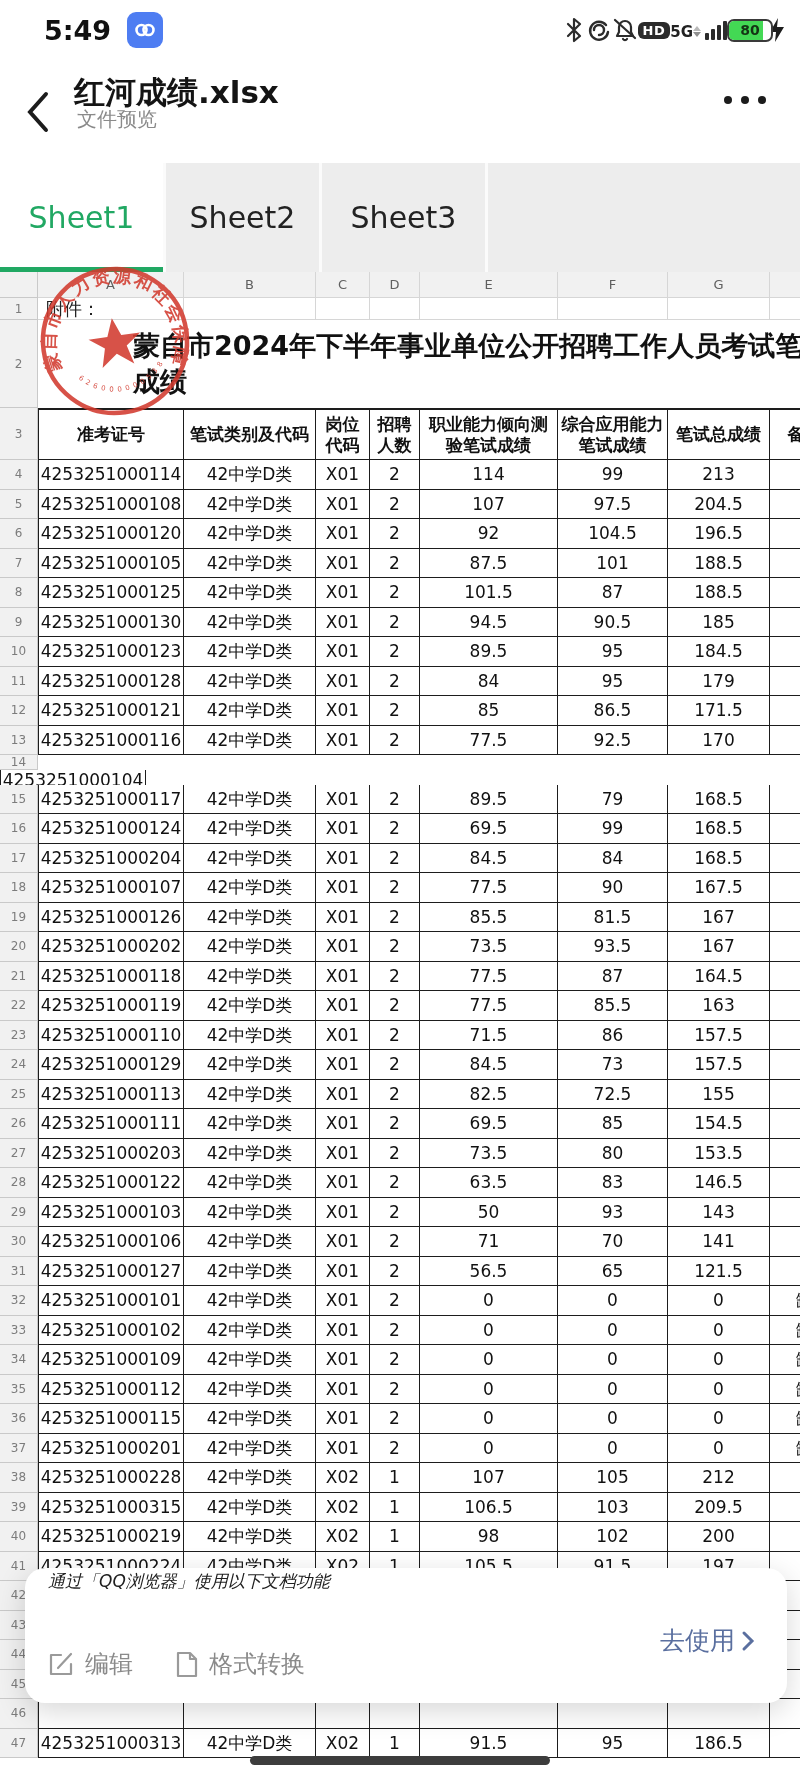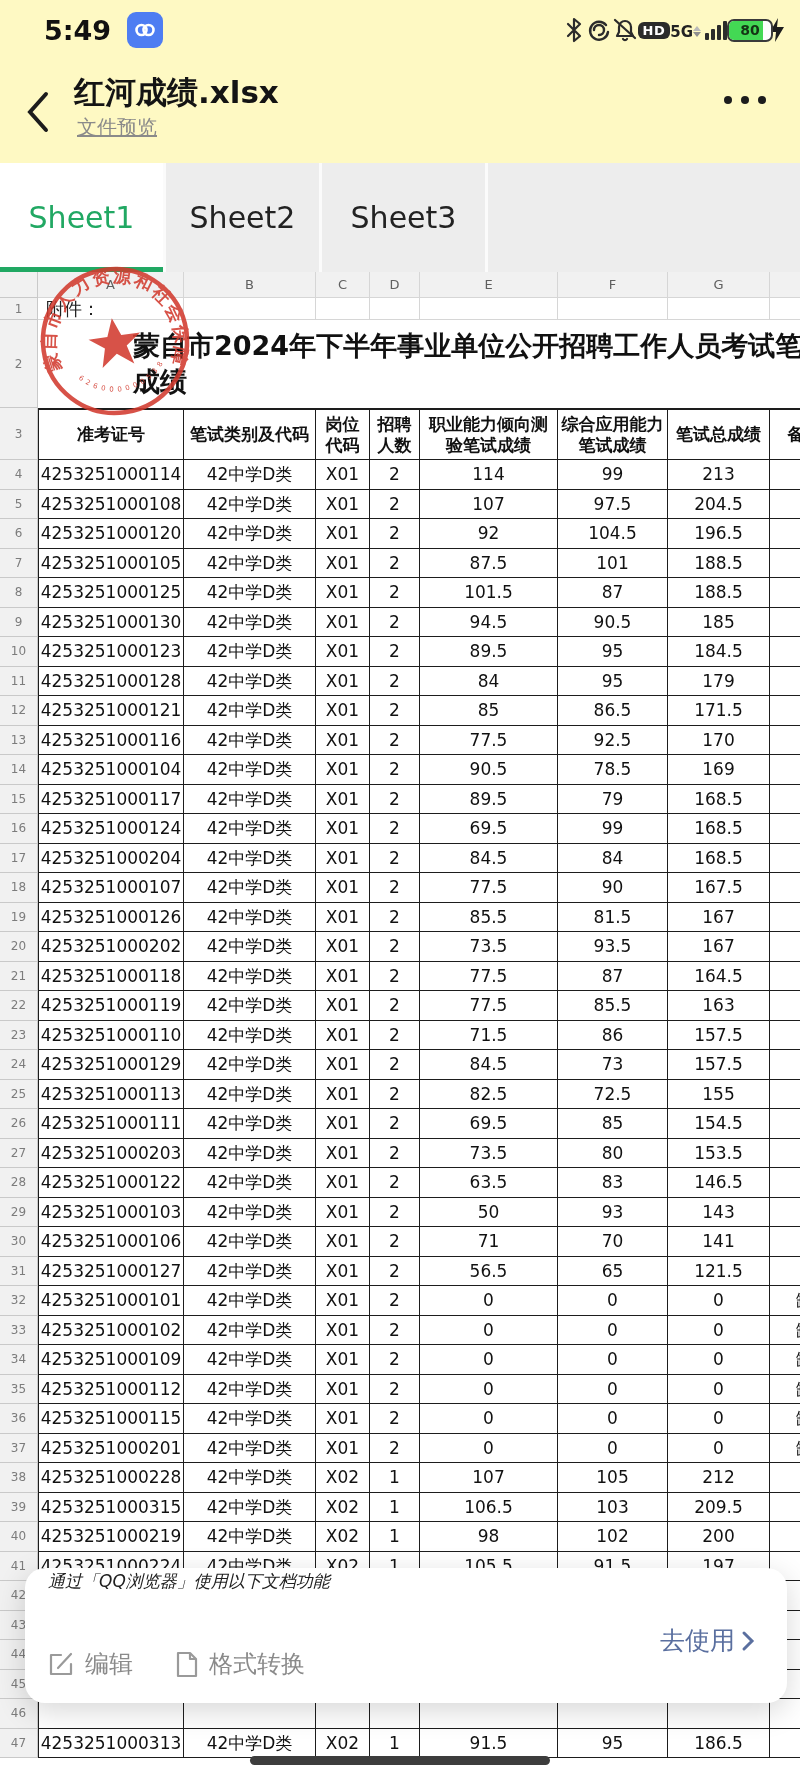--- a/index.html
+++ b/index.html
@@ -1,17 +1,17 @@
 <!DOCTYPE html>
 <html><head>
 <meta charset="utf-8">
 <style>
   html,body{margin:0;padding:0;background:#e8e8e8;}
   *{box-sizing:border-box;}
-  .screen{position:relative;width:800px;height:1778px;background:#fef9c3;overflow:hidden;
+  .screen{position:relative;width:800px;height:1778px;background:#ffffff;overflow:hidden;
           font-family:"DejaVu Sans","Liberation Sans",sans-serif;color:#1a1a1a;}
   
   .status-bar{position:absolute;top:0;left:0;width:800px;height:60px;display:flex;align-items:center;padding:0 14px;}
   .sb-time{font-size:27px;font-weight:bold;color:#111;margin-left:30px;}
   .sb-app{width:36px;height:36px;border-radius:9px;background:#4e7df2;margin-left:16px;display:flex;align-items:center;justify-content:center;}
   .sb-right{margin-left:auto;display:flex;align-items:center;justify-content:space-between;}
   .hd-badge{background:#2b2b2b;color:#fff;font-size:13px;font-weight:bold;border-radius:6px;padding:2px 5px;line-height:1;letter-spacing:.5px;}
   .fiveg{display:flex;align-items:flex-end;gap:3px;}
   .fiveg .lbl{font-size:15px;font-weight:bold;color:#222;line-height:.9;}
   .bars{display:flex;align-items:flex-end;gap:2px;}
@@ -21,21 +21,21 @@
   .updown .u{border-bottom:5px solid #b9b9b9;}
   .updown .d{border-top:5px solid #8f8f8f;}
   .battery{position:relative;width:46px;height:23px;border:2.5px solid #3a3a3a;border-radius:7px;display:flex;align-items:center;background:#fdfdfd;overflow:hidden;}
   .battery .fill{position:absolute;left:0;top:0;bottom:0;width:80%;background:#43d854;}
   .battery .pct{position:relative;width:100%;text-align:center;font-size:14px;font-weight:bold;color:#143314;}
   .bat-nub{width:3px;height:9px;background:#3a3a3a;border-radius:0 2px 2px 0;margin-left:-8px;}
   
   .app-header{position:absolute;top:60px;left:0;width:800px;height:103px;}
   .back{position:absolute;left:22px;top:30px;width:34px;height:44px;}
   .hd-title{position:absolute;left:74px;top:12px;font-size:31px;font-weight:bold;color:#141414;}
-  .hd-sub{position:absolute;left:77px;top:54px;font-size:20px;color:#8a8a8a;text-decoration:underline;}
+  .hd-sub{position:absolute;left:77px;top:46px;font-size:20px;color:#8a8a8a;}
   .dots{position:absolute;right:34px;top:36px;display:flex;gap:9px;}
   .dots i{width:8px;height:8px;border-radius:50%;background:#1c1c1c;display:block;}
   
   .tab-bar{position:absolute;top:163px;left:0;width:800px;height:109px;background:#ededed;display:flex;}
   .tab{height:100%;display:flex;align-items:center;justify-content:center;font-size:30px;color:#222;
        background:#ededed;border-right:3px solid #fbfbfb;flex:0 0 auto;position:relative;}
   .tab.active{background:#ffffff;color:var(--green);font-weight:500;}
   .tab.active::after{content:"";position:absolute;left:0;right:0;bottom:0;height:5px;background:var(--green);}
   
   .sheet{position:absolute;top:272px;left:0;width:800px;height:1506px;background:#ffffff;}
@@ -283,21 +283,21 @@
         <div class="cell w0 num">13</div>
         <div class="cell w1 blk first">4253251000116</div>
         <div class="cell w2 blk">42中学D类</div>
         <div class="cell w3 blk">X01</div>
         <div class="cell w4 blk">2</div>
         <div class="cell w5 blk">77.5</div>
         <div class="cell w6 blk">92.5</div>
         <div class="cell w7 blk">170</div>
         <div class="cell w8 blk"></div>
       </div>
-      <div class="r" style="height: 29.5px;">
+      <div class="r" style="height: 29.5px; flex-direction: column;">
         <div class="cell w0 num">14</div>
         <div class="cell w1 blk first">4253251000104</div>
         <div class="cell w2 blk">42中学D类</div>
         <div class="cell w3 blk">X01</div>
         <div class="cell w4 blk">2</div>
         <div class="cell w5 blk">90.5</div>
         <div class="cell w6 blk">78.5</div>
         <div class="cell w7 blk">169</div>
         <div class="cell w8 blk"></div>
       </div>

